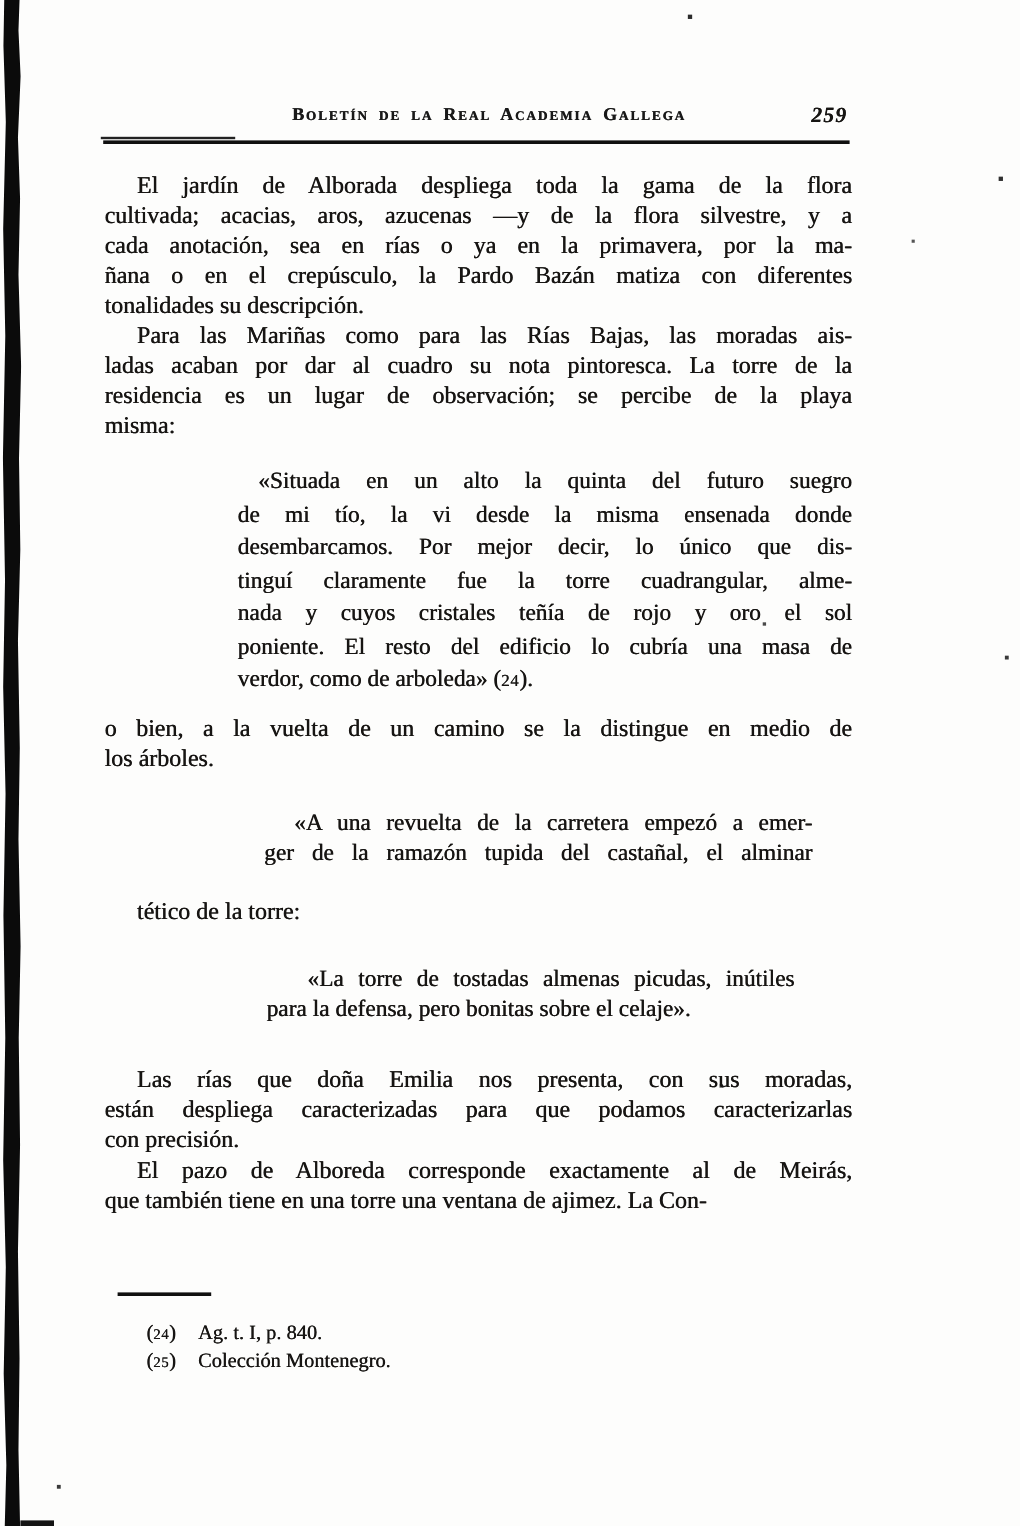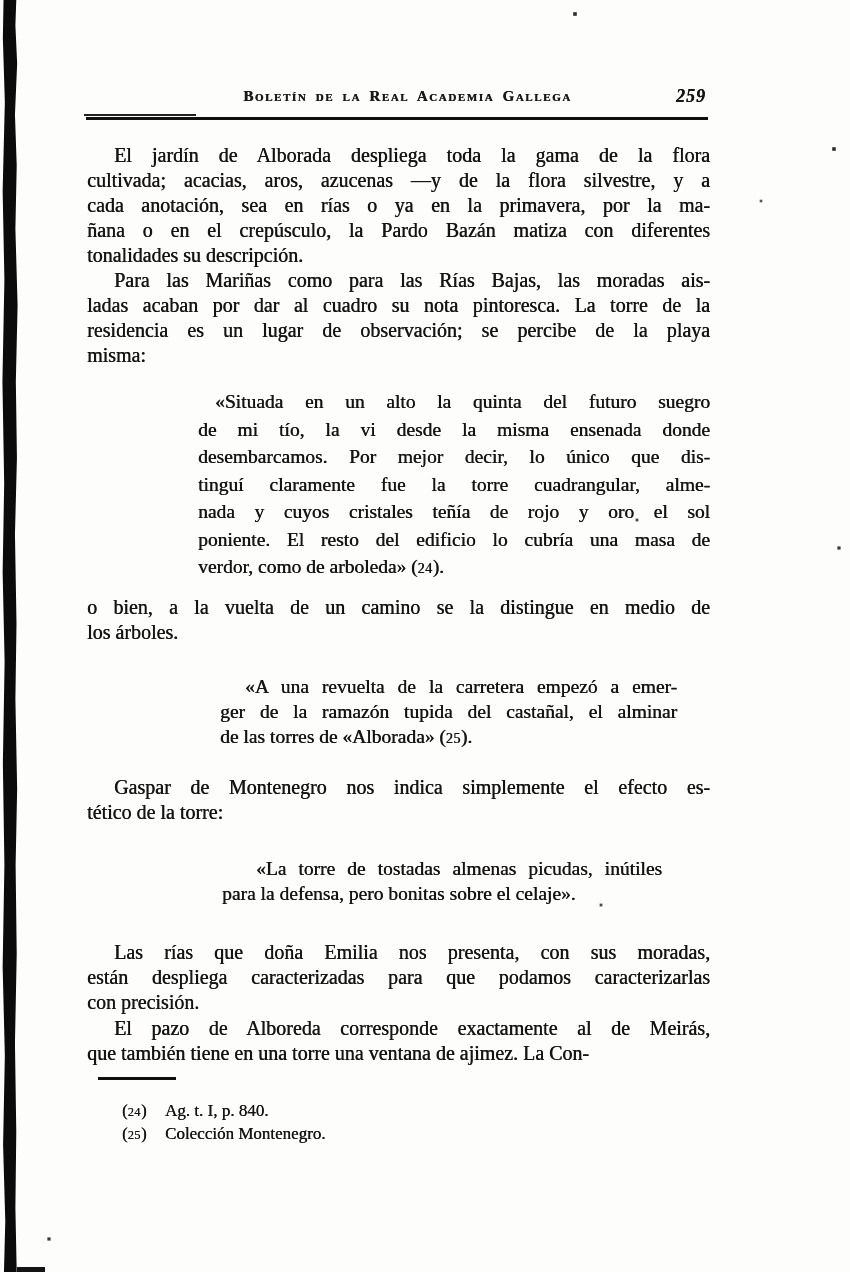--- a/index.html
+++ b/index.html
@@ -166,24 +166,22 @@
         <div class="line">poniente. El resto del edificio lo cubría una masa de</div>
         <div class="line last">verdor, como de arboleda» (<span class="fnref">24</span>).</div>
       </div>
     <div class="para b3">
         <div class="line">o bien, a la vuelta de un camino se la distingue en medio de</div>
         <div class="line last">los árboles.</div>
       </div>
     <div class="quote b4">
         <div class="line">«A una revuelta de la carretera empezó a emer-</div>
         <div class="line">ger de la ramazón tupida del castañal, el alminar</div>
-        <div class="line last">de las torres de «Alborada» (<span class="fnref">25</span>).</div>
       </div>
     <div class="para indent b5">
-        <div class="line">Gaspar de Montenegro nos indica simplemente el efecto es-</div>
         <div class="line last">tético de la torre:</div>
       </div>
     <div class="quote b6">
         <div class="line">«La torre de tostadas almenas picudas, inútiles</div>
         <div class="line last">para la defensa, pero bonitas sobre el celaje».</div>
       </div>
     <div class="para indent b7">
         <div class="line">Las rías que doña Emilia nos presenta, con sus moradas,</div>
         <div class="line">están despliega caracterizadas para que podamos caracterizarlas</div>
         <div class="line last">con precisión.</div>

